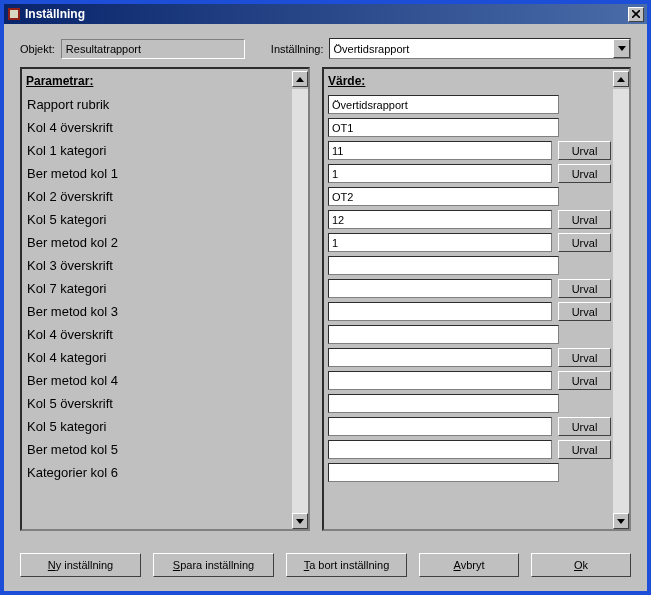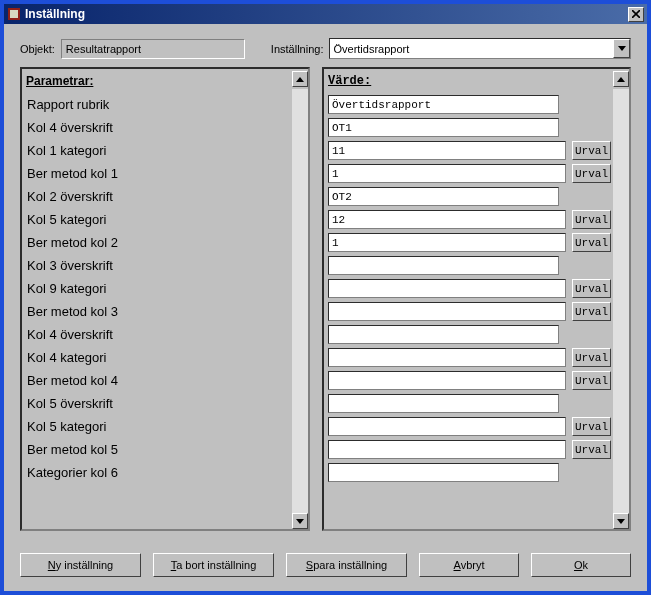--- a/index.html
+++ b/index.html
@@ -118,21 +118,21 @@
   margin-bottom: 12px;
 }
 .panel {
   border: 2px inset #808080;
   background: #c0c0c0;
   position: relative;
   display: flex;
   flex-direction: column;
 }
 .panel-left { width: 290px; }
-.panel-right { flex: 1; font-family: Liberation Mono, monospace; }
+.panel-right { flex: 1; }
 .panel-header {
   display: flex;
   align-items: center;
   height: 20px;
   background: #c0c0c0;
 }
 .panel-header .hdr-text {
   flex: 1;
   font-weight: bold;
   font-size: 12px;
@@ -170,21 +170,21 @@
   flex: 1;
   height: 19px;
   min-width: 0;
   border: 1px inset #808080;
   background: #fff;
   font-size: 11px;
   padding: 0 3px;
   font-family: inherit;
 }
 .val-row .urval-btn {
-  width: 39px;
+  width: 53px;
   height: 19px;
   font-size: 11px;
 }
 .scrollbar {
   width: 16px;
   background: #dcdcdc;
   display: flex;
   flex-direction: column;
 }
 .sb-btn {
@@ -268,21 +268,21 @@
         <div class="panel-body">
           <div class="rows" id="param-rows">
               <div class="param-row">Rapport rubrik</div>
               <div class="param-row">Kol 4 överskrift</div>
               <div class="param-row">Kol 1 kategori</div>
               <div class="param-row">Ber metod kol 1</div>
               <div class="param-row">Kol 2 överskrift</div>
               <div class="param-row">Kol 5 kategori</div>
               <div class="param-row">Ber metod kol 2</div>
               <div class="param-row">Kol 3 överskrift</div>
-              <div class="param-row">Kol 9 kategori</div>
+              <div class="param-row">Kol 7 kategori</div>
               <div class="param-row">Ber metod kol 3</div>
               <div class="param-row">Kol 4 överskrift</div>
               <div class="param-row">Kol 4 kategori</div>
               <div class="param-row">Ber metod kol 4</div>
               <div class="param-row">Kol 5 överskrift</div>
               <div class="param-row">Kol 5 kategori</div>
               <div class="param-row">Ber metod kol 5</div>
               <div class="param-row">Kategorier kol 6</div>
             </div>
           <div class="scrollbar">
@@ -377,19 +377,19 @@
             <div class="sb-btn">
                 <div class="tri-down"></div>
               </div>
           </div>
         </div>
       </div>
     </div>
 
     <div class="bottom-row">
       <button class="btn wide" id="btn-ny"><span class="mnemonic">N</span>y inställning</button>
+      <button class="btn wide" id="btn-spara"><span class="mnemonic">S</span>para inställning</button>
       <button class="btn wide" id="btn-tabort"><span class="mnemonic">T</span>a bort inställning</button>
-      <button class="btn wide" id="btn-spara"><span class="mnemonic">S</span>para inställning</button>
       <button class="btn cancel" id="btn-avbryt"><span class="mnemonic">A</span>vbryt</button>
       <button class="btn ok" id="btn-ok"><span class="mnemonic">O</span>k</button>
     </div>
   </div>
 </div>
 
 </body></html>

